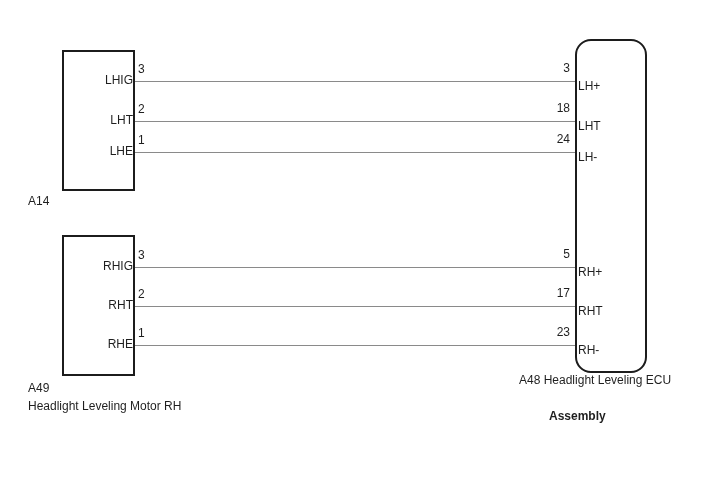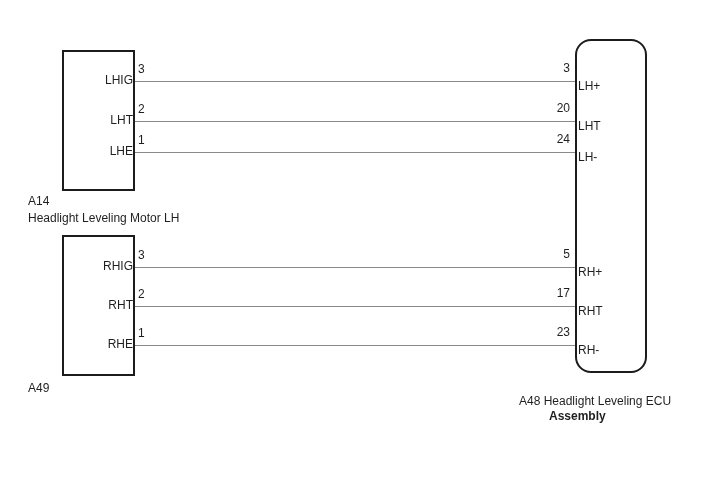--- a/index.html
+++ b/index.html
@@ -66,21 +66,21 @@
   }
   .component-label {
     position: absolute;
     white-space: nowrap;
     margin-top: 17px;
   }
   #a14-code  { left: 28px; top: 177px; }
   #a14-name  { left: 28px; top: 194px; }
   #a49-code  { left: 28px; top: 364px; }
   #a49-name  { left: 28px; top: 382px; }
-  #ecu-name-line1 { left: 519px; top: 377px; }
+  #ecu-name-line1 { left: 519px; top: 356px; }
   #ecu-name-line2 { left: 549px; top: 392px; font-weight: bold; }
 </style>
 </head>
 <body>
 
 <div id="stage">
 
   <div id="lh-motor-box" class="connector-box"></div>
   <div id="rh-motor-box" class="connector-box"></div>
   <div id="ecu-box" class="connector-box"></div>
@@ -89,21 +89,21 @@
     <div class="wire"></div>
     <span class="left-pin-label">LHIG</span>
     <span class="left-pin-number">3</span>
     <span class="right-pin-number">3</span>
     <span class="right-pin-label">LH+</span>
   </div>
   <div class="pin-row" style="top:101px">
     <div class="wire"></div>
     <span class="left-pin-label">LHT</span>
     <span class="left-pin-number">2</span>
-    <span class="right-pin-number">20</span>
+    <span class="right-pin-number">18</span>
     <span class="right-pin-label">LHT</span>
   </div>
   <div class="pin-row" style="top:132px">
     <div class="wire"></div>
     <span class="left-pin-label">LHE</span>
     <span class="left-pin-number">1</span>
     <span class="right-pin-number">24</span>
     <span class="right-pin-label">LH-</span>
   </div>
 
@@ -123,20 +123,20 @@
   </div>
   <div class="pin-row" style="top:325px">
     <div class="wire"></div>
     <span class="left-pin-label">RHE</span>
     <span class="left-pin-number">1</span>
     <span class="right-pin-number">23</span>
     <span class="right-pin-label">RH-</span>
   </div>
 
   <div id="a14-code" class="component-label">A14</div>
-  <div id="a14-name" class="component-label">Headlight Leveling Motor LH</div>
 
   <div id="a49-code" class="component-label">A49</div>
+  <div id="a49-name" class="component-label">Headlight Leveling Motor RH</div>
 
   <div id="ecu-name-line1" class="component-label">A48 Headlight Leveling ECU</div>
   <div id="ecu-name-line2" class="component-label">Assembly</div>
 
 </div>
 
 </body></html>

